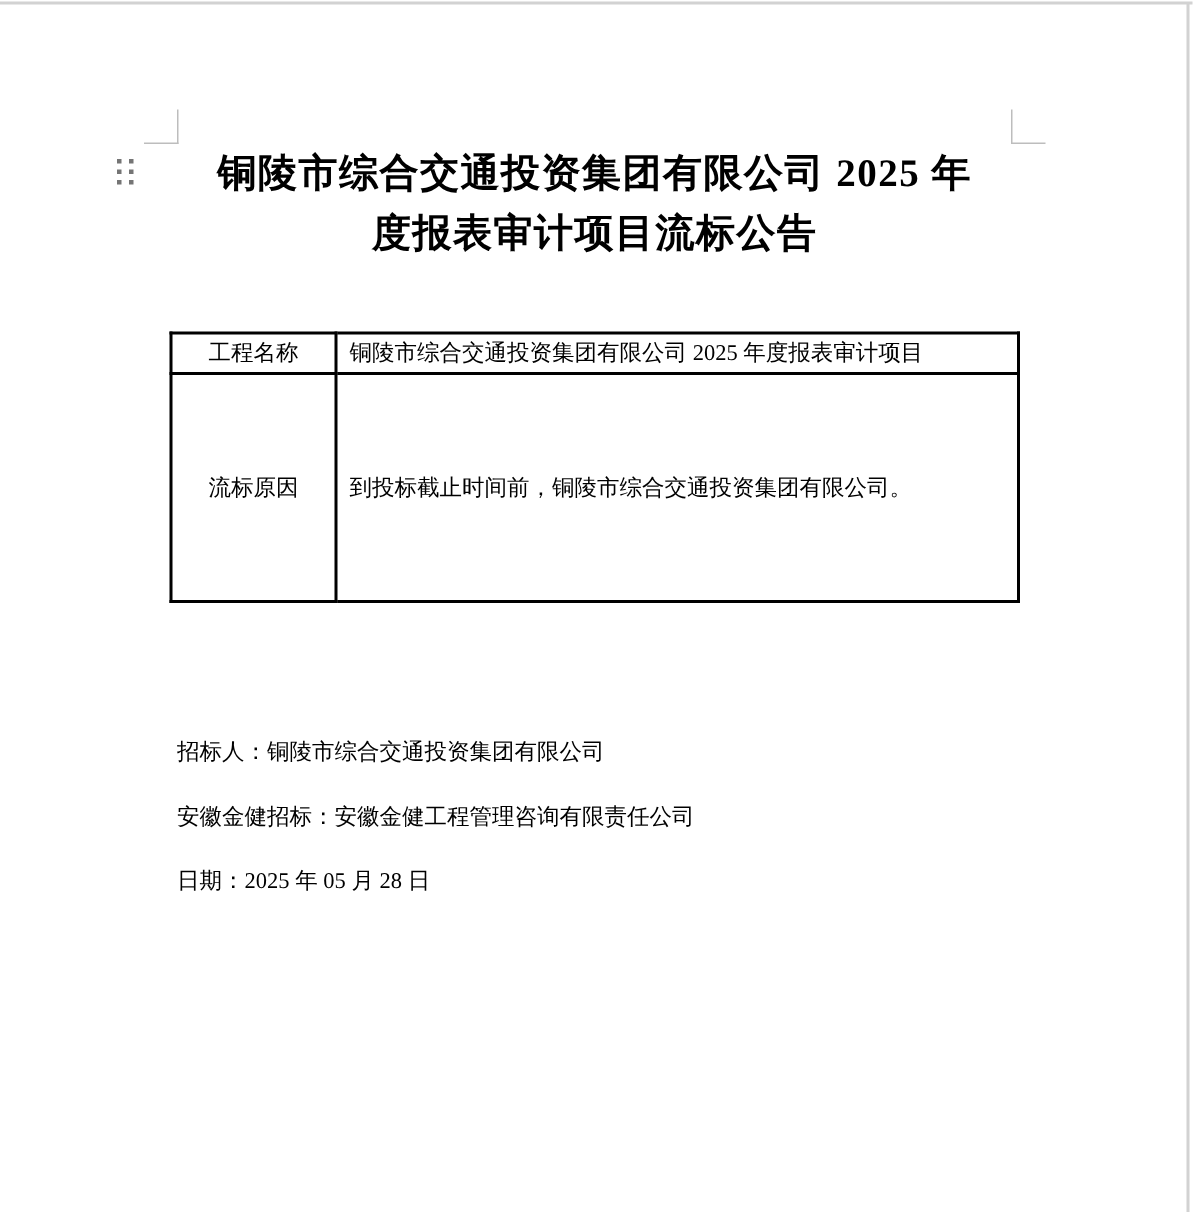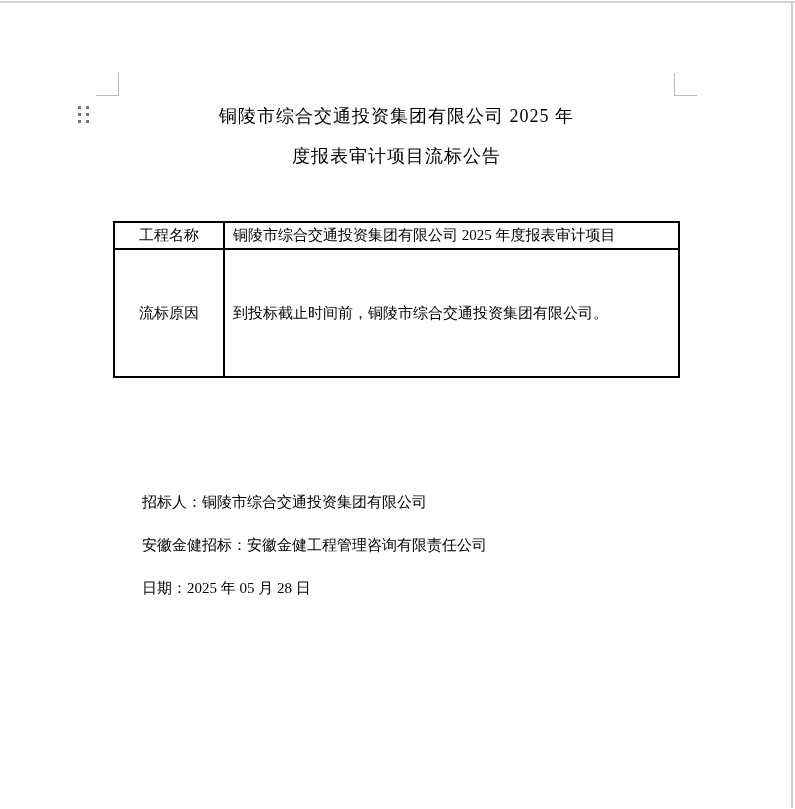--- a/index.html
+++ b/index.html
@@ -62,22 +62,22 @@
   .drag-handle .dot {
     width: 3px; height: 3px;
     background: #757575;
   }
   
   .doc-title {
     position: absolute;
     left: 118px; top: 96px;
     width: 557px;
     text-align: center;
-    font-size: 18px;
-    font-weight: normal;
+    font-size: 26px;
+    font-weight: bold;
     line-height: 40px;
     letter-spacing: 1px;
     white-space: nowrap;
   }
   
   .info-table {
     position: absolute;
     left: 113px; top: 221px;
     width: 567px;
     border-collapse: collapse;
@@ -93,28 +93,27 @@
     width: 108px;
     text-align: center;
   }
   .info-table .value-cell {
     text-align: left;
     padding-left: 8px;
     padding-right: 4px;
   }
   .row-code  { height: 35px; }
   .row-name  { height: 27px; }
-  .row-reason{ height: 128px; }
+  .row-reason{ height: 152px; }
   
   .footer-block {
     position: absolute;
     left: 118px; top: 494px;
     width: 560px;
     font-size: 15px;
-    margin-left: 24px;
   }
   .footer-block p {
     margin: 0 0 26px 0;
     line-height: 17px;
     white-space: nowrap;
   }
 </style>
 </head>
 <body>
 

